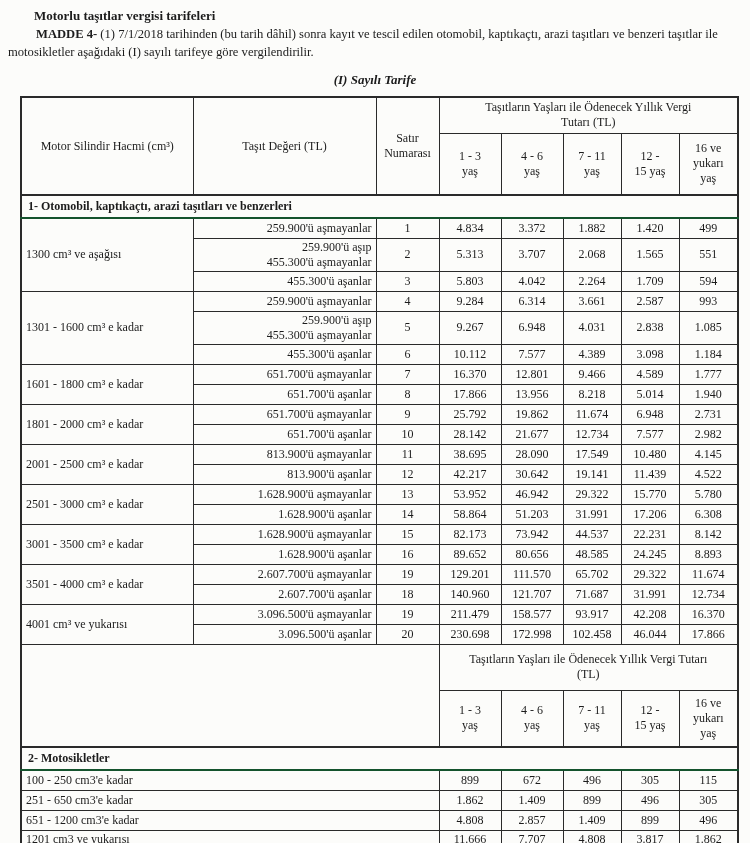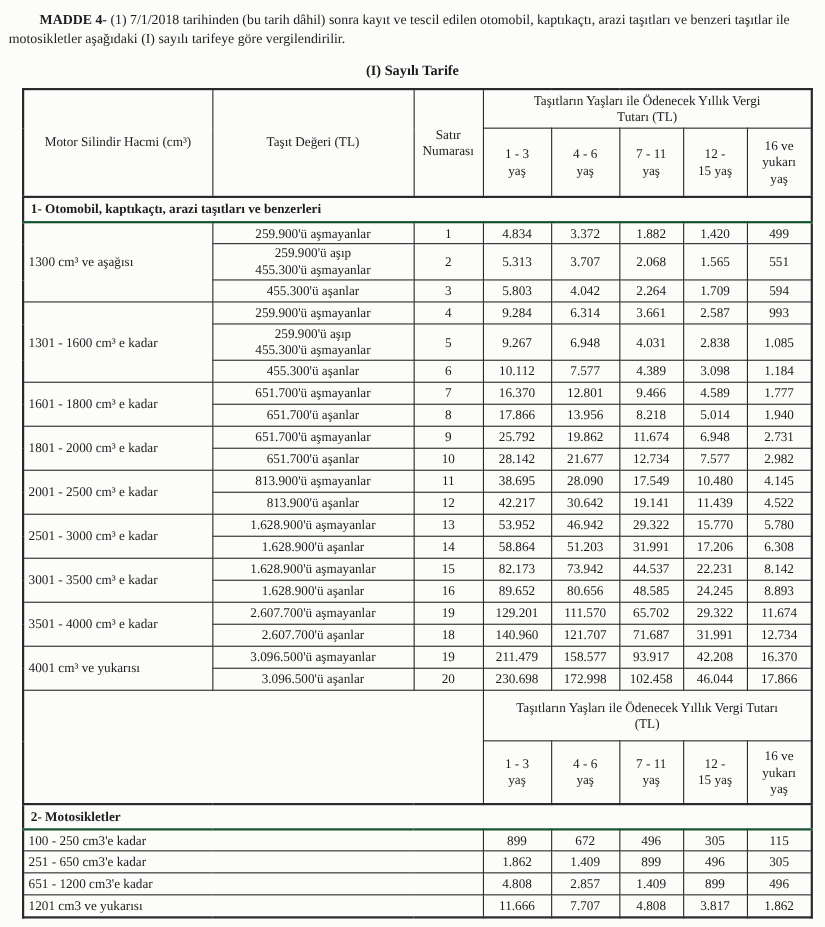--- a/index.html
+++ b/index.html
@@ -22,21 +22,21 @@
   .para {
     margin:2px 2px 0 2px;
     font-size:12.6px;
     line-height:1.38;
     text-indent:28px;
   }
   .para b { font-weight:bold; }
   .tariff-title {
     margin:11px 0 8px 0;
     text-align:center;
-    font-size:13px; font-weight:bold;
+    font-size:13px; font-weight:bold;font-style:italic;
   }
   table.tariff {
     margin-left:14px;
     width:717px;
     border-collapse:collapse;
     table-layout:fixed;
     border:2px solid #2a2a2a;
     font-size:12px;
   }
   table.tariff td {
@@ -53,32 +53,33 @@
   td.age  { white-space:pre-line; }
   tr.section td {
     font-weight:bold;
     height:19px;
     padding-left:6px;
     border-top:2px solid #2a2a2a;
     border-bottom:2px solid #14532d;
   }
   tr.datarow { height:20px; }
   td.engine { text-align:left; padding-left:8px; }
-  td.value-range { text-align:center; padding-left:5px; white-space:pre-line; }
+  td.value-range { text-align:right; padding-left:5px; white-space:pre-line; }
   td.num { text-align:center; }
   tbody.midhdr tr.mrow1 { height:46px; }
   tbody.midhdr tr.mrow2 { height:57px; }
   td.empty { background:#fcfcfa; }
   td.moto-label { text-align:left; padding-left:8px; }
 </style>
 </head>
 <body>
 
 <div class="page">
 
+  <p class="heading">Motorlu taşıtlar vergisi tarifeleri</p>
 
   <p class="para"><b>MADDE 4-</b><span> (1) 7/1/2018 tarihinden (bu tarih dâhil) sonra kayıt ve tescil edilen otomobil, kaptıkaçtı, arazi taşıtları ve benzeri taşıtlar ile motosikletler aşağıdaki (I) sayılı tarifeye göre vergilendirilir.</span></p>
 
   <p class="tariff-title">(I) Sayılı Tarife</p>
 
   <table class="tariff">
     <colgroup>
       <col style="width:172px">
         <col style="width:183px">
         <col style="width:63px">

